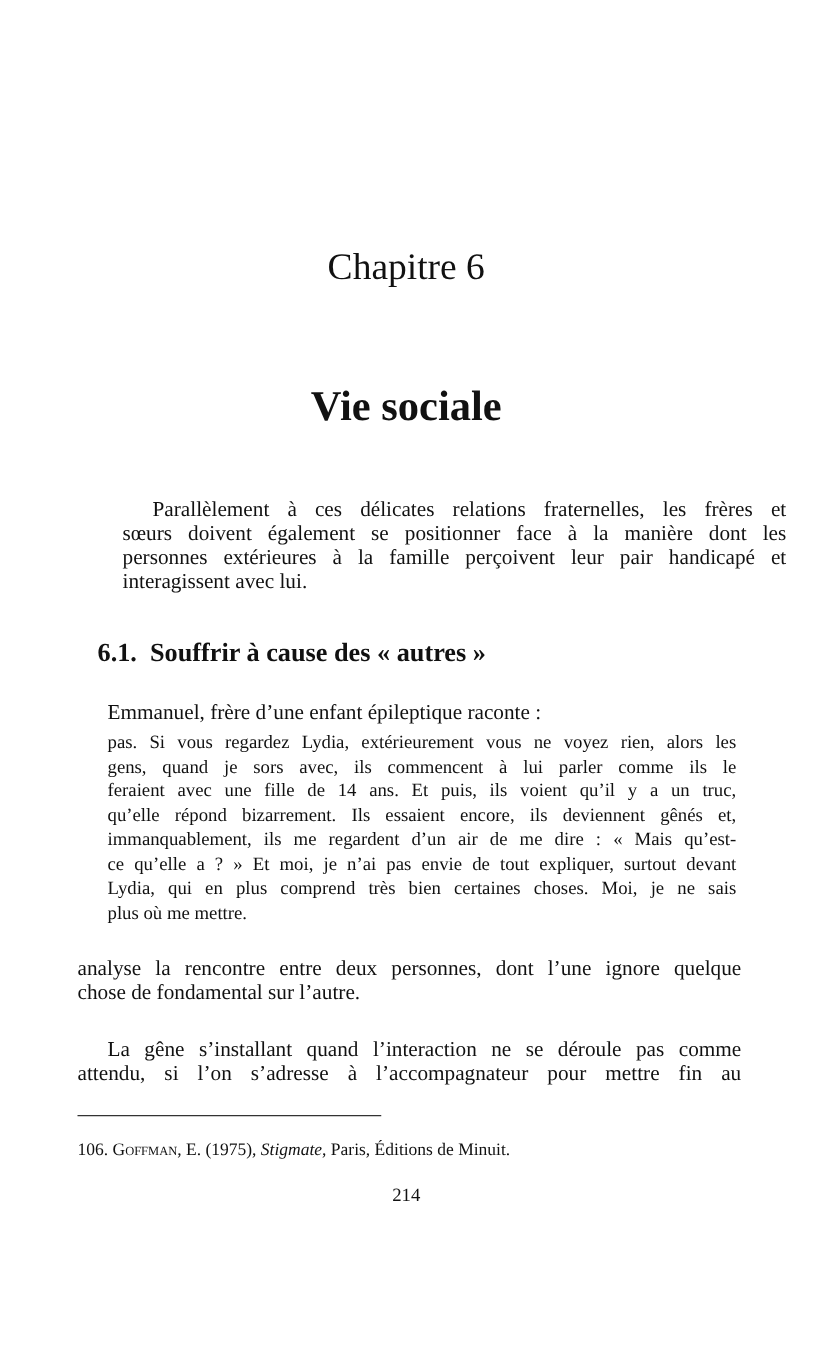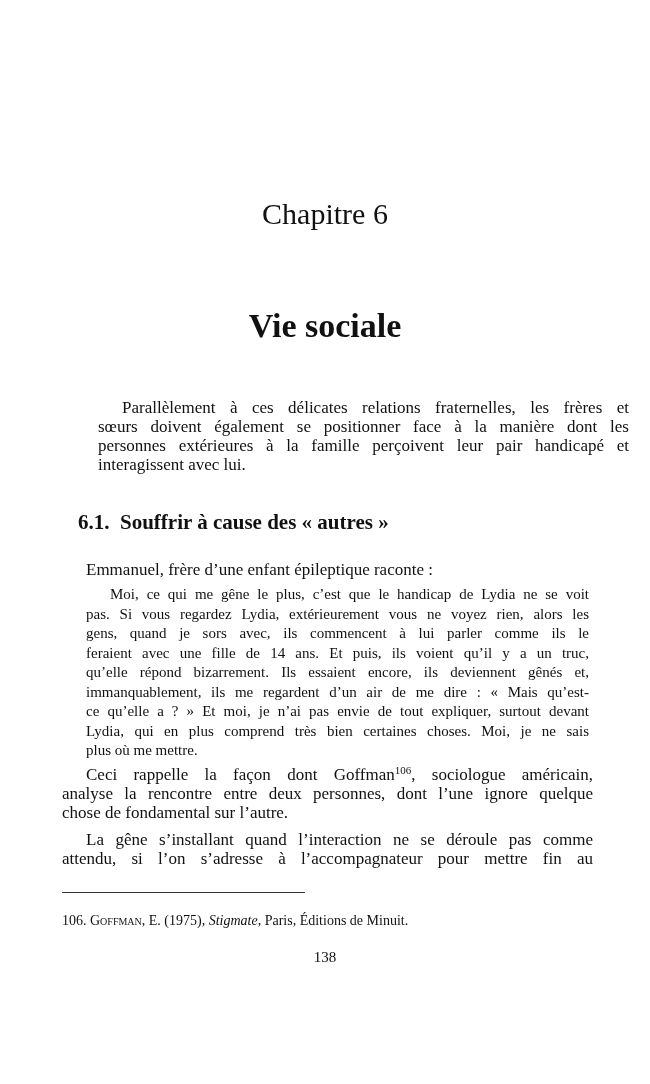--- a/index.html
+++ b/index.html
@@ -46,40 +46,38 @@
     <span class="line">sœurs doivent également se positionner face à la manière dont les</span>
     <span class="line">personnes extérieures à la famille perçoivent leur pair handicapé et</span>
     <span class="line last">interagissent avec lui.</span>
   </div>
 
   <div class="section-heading"><span>6.1.</span> <span>Souffrir à cause des « autres »</span></div>
 
   <div class="lead">Emmanuel, frère d’une enfant épileptique raconte :</div>
 
   <div class="quote">
-    <span class="line indent">Moi, ce qui me gêne le plus, c’est que le handicap de Lydia ne se voit</span>
     <span class="line">pas. Si vous regardez Lydia, extérieurement vous ne voyez rien, alors les</span>
     <span class="line">gens, quand je sors avec, ils commencent à lui parler comme ils le</span>
     <span class="line">feraient avec une fille de 14 ans. Et puis, ils voient qu’il y a un truc,</span>
     <span class="line">qu’elle répond bizarrement. Ils essaient encore, ils deviennent gênés et,</span>
     <span class="line">immanquablement, ils me regardent d’un air de me dire : « Mais qu’est-</span>
     <span class="line">ce qu’elle a ? » Et moi, je n’ai pas envie de tout expliquer, surtout devant</span>
     <span class="line">Lydia, qui en plus comprend très bien certaines choses. Moi, je ne sais</span>
     <span class="line last">plus où me mettre.</span>
   </div>
 
   <div class="para p2">
-    <span class="line indent"><span>Ceci rappelle la façon dont Goffman</span><sup>106</sup><span>, sociologue américain,</span></span>
     <span class="line">analyse la rencontre entre deux personnes, dont l’une ignore quelque</span>
     <span class="line last">chose de fondamental sur l’autre.</span>
   </div>
 
   <div class="para p3">
     <span class="line indent">La gêne s’installant quand l’interaction ne se déroule pas comme</span>
     <span class="line">attendu, si l’on s’adresse à l’accompagnateur pour mettre fin au</span>
   </div>
 
   <div class="rule"></div>
 
   <div class="footnote"><span>106.</span> <span class="author">Goffman, E.</span> <span>(1975),</span> <em>Stigmate</em><span>, Paris, Éditions de Minuit.</span></div>
 
-  <div class="page-number">138</div>
+  <div class="page-number">214</div>
 </div>
 
 </body></html>

